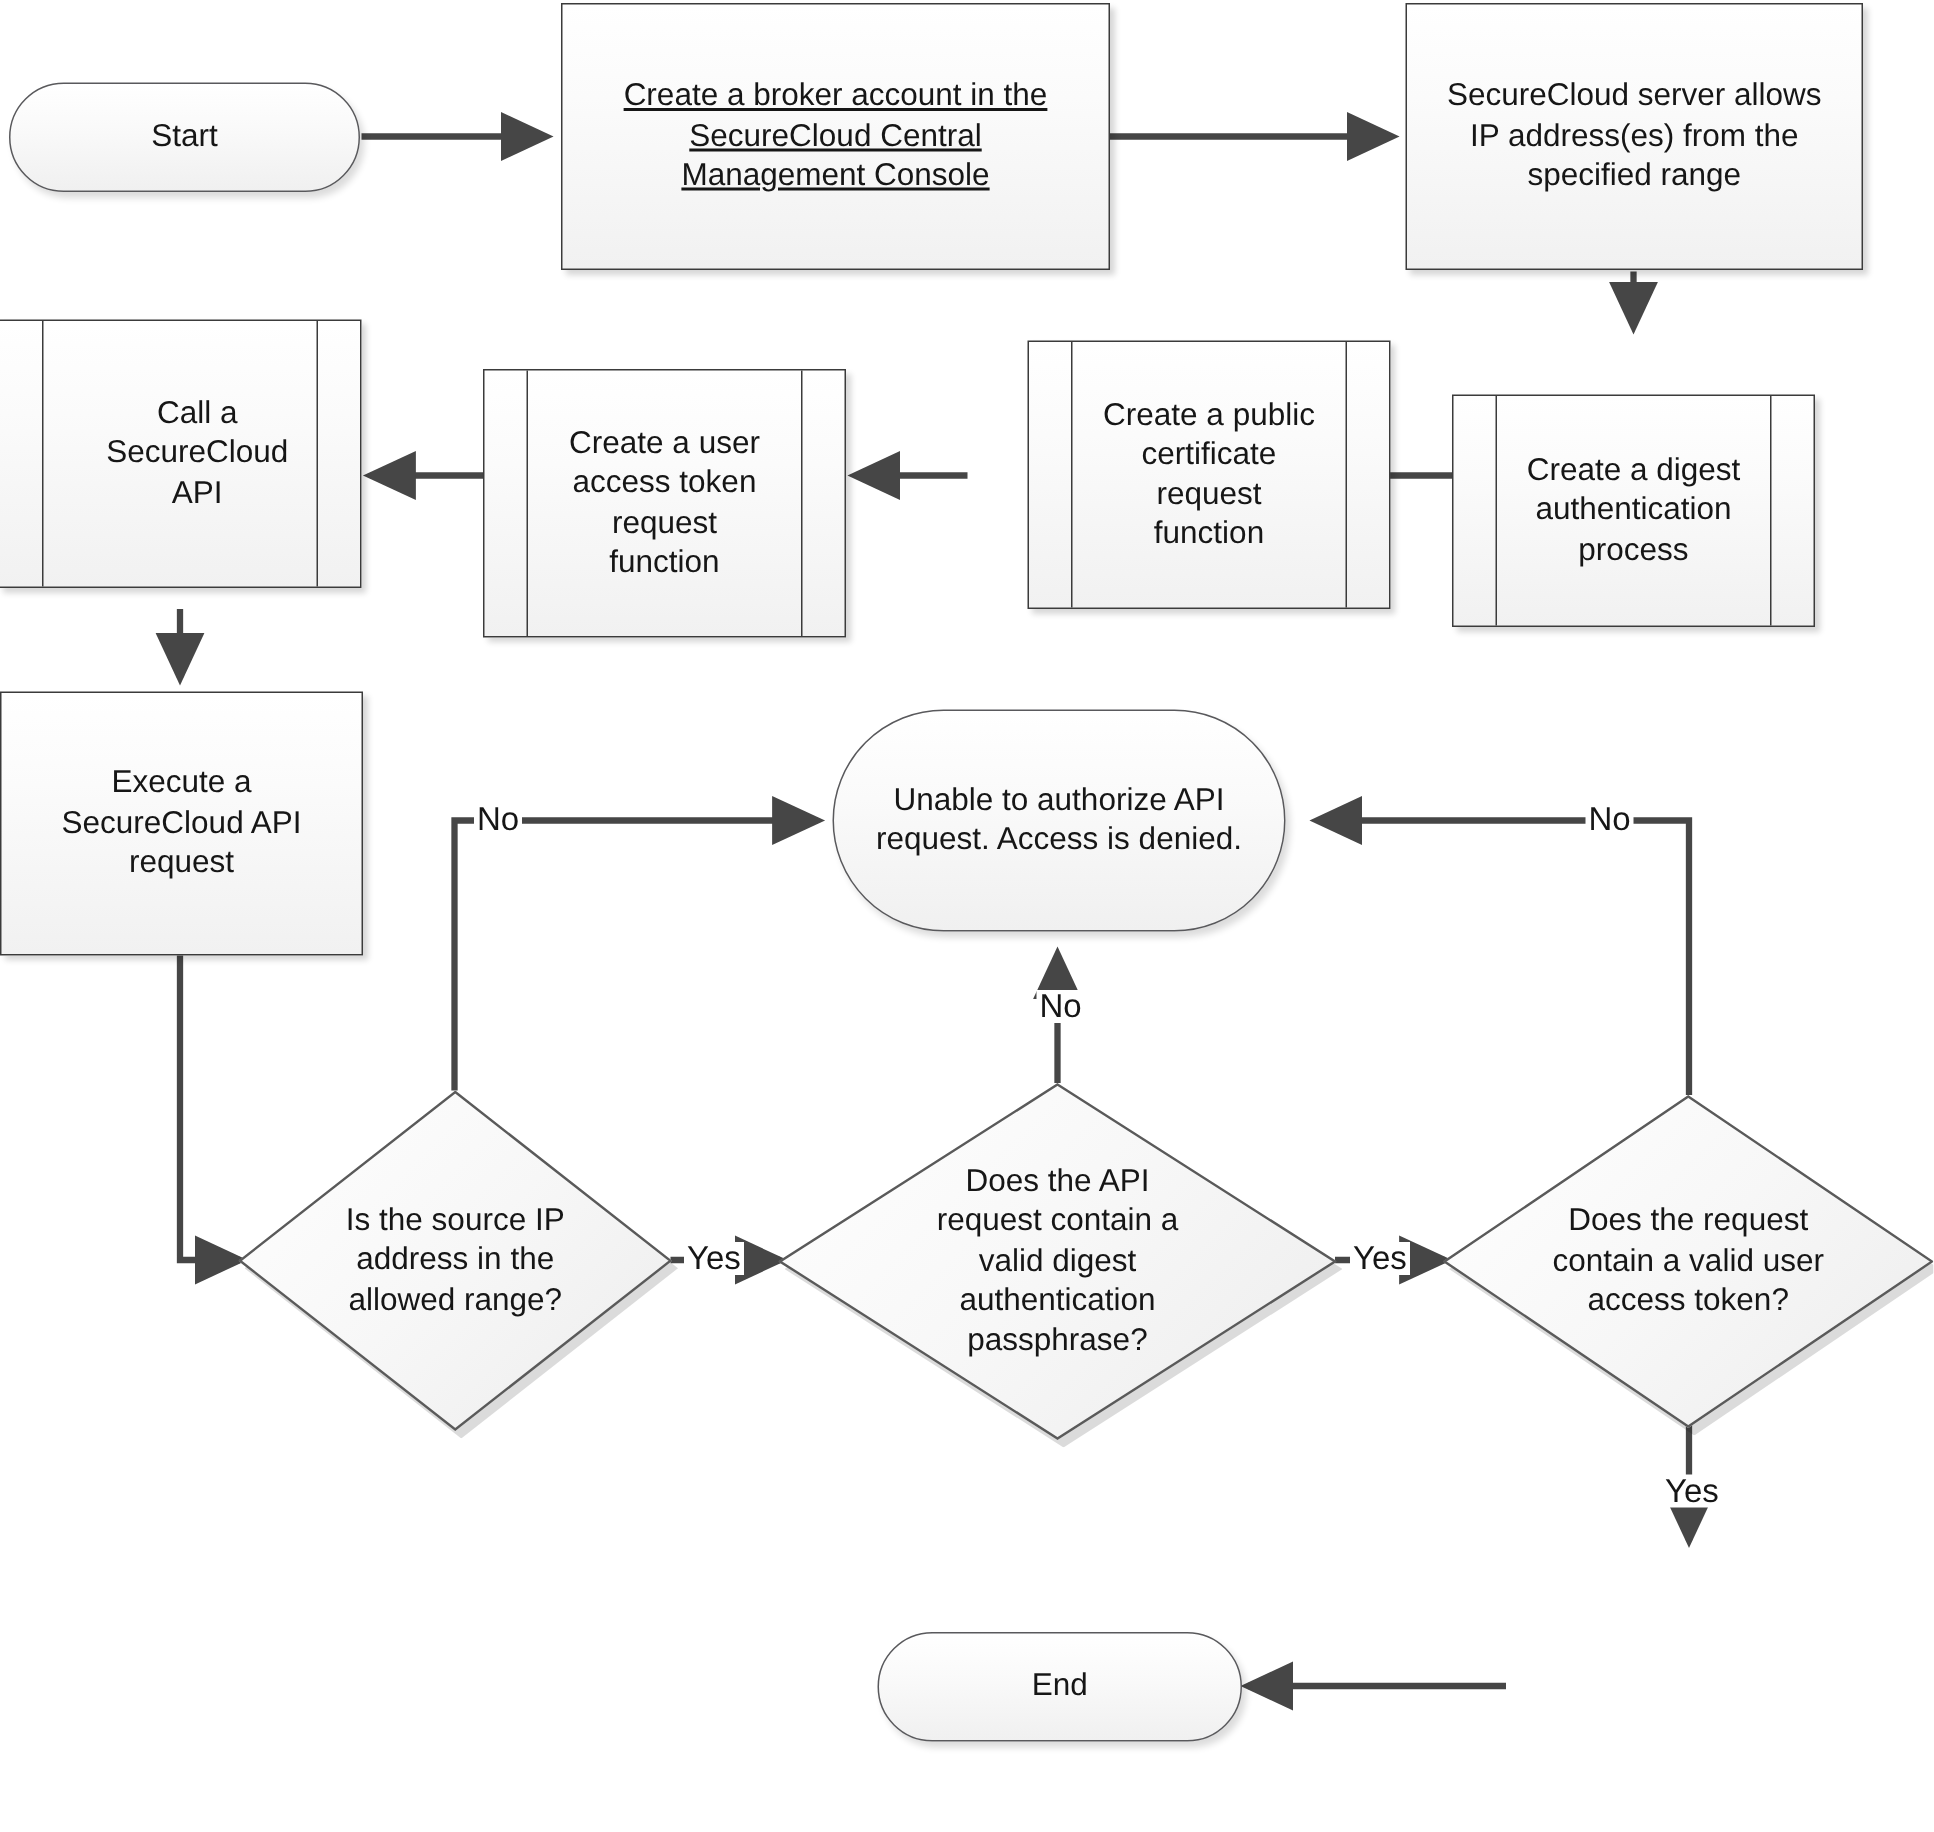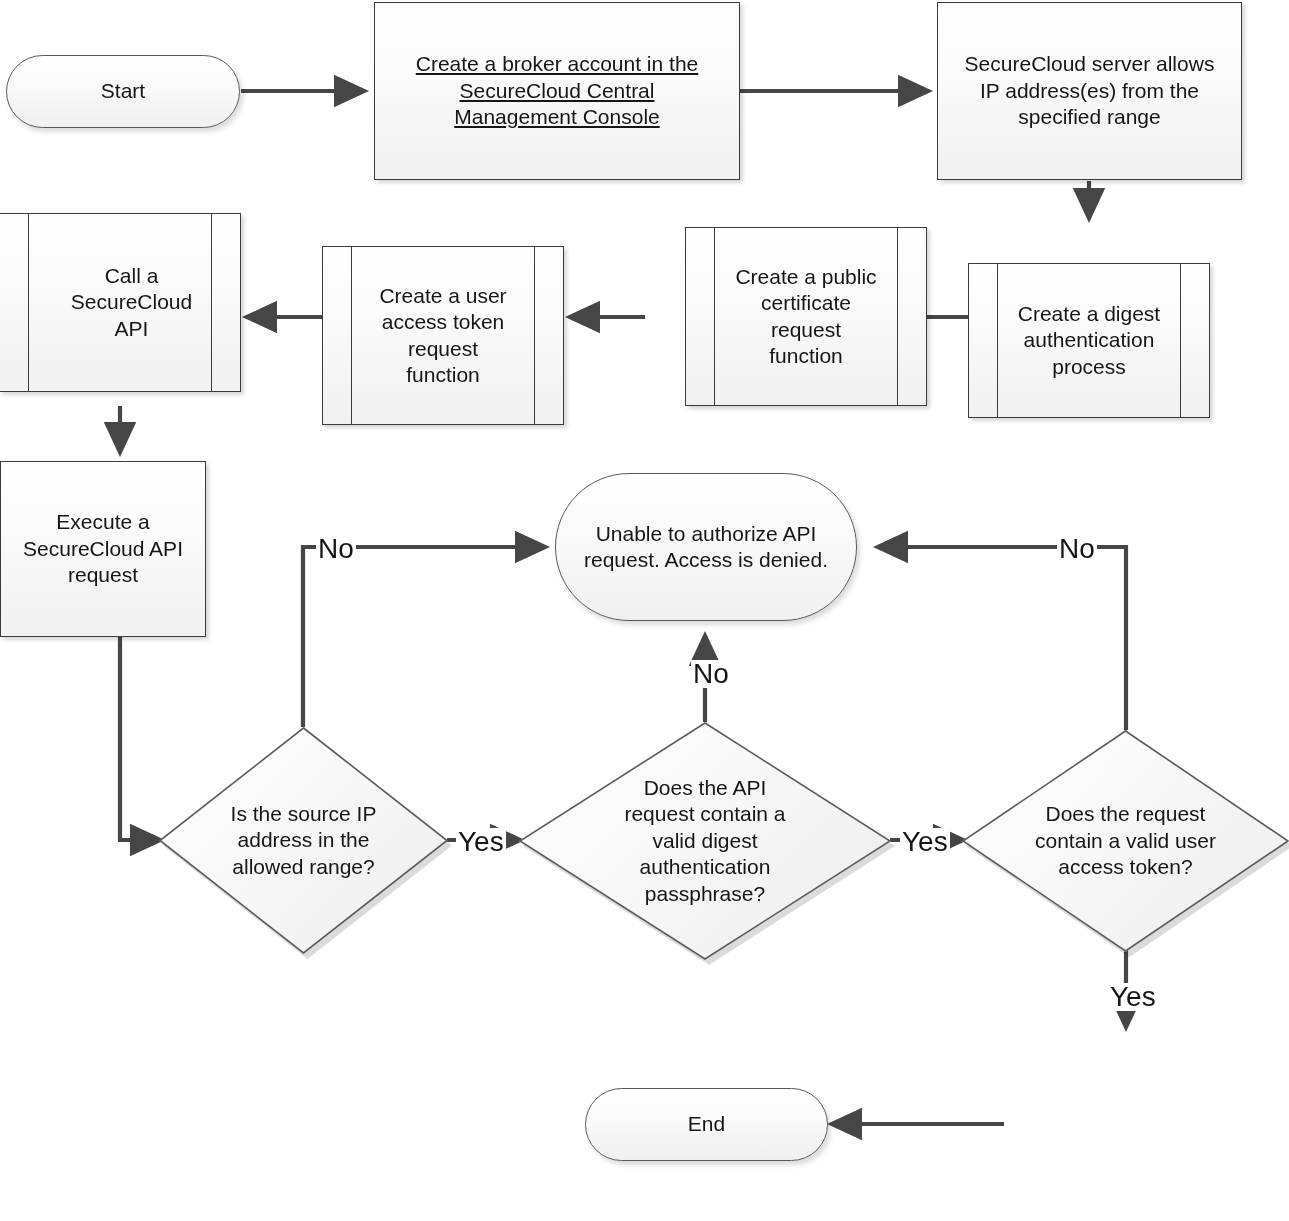--- a/index.html
+++ b/index.html
@@ -104,21 +104,21 @@
   }
   .decision .dia-line {
     position: absolute;
     left: 0; top: 0; right: 0; bottom: 0;
     z-index: 2;
   }
 
   
   .elabel {
     position: absolute;
-    font-size: 28px;
+    font-size: 22px;
     color: #161616;
     background: #ffffff;
     padding: 0 2px;
     line-height: 1;
     z-index: 5;
     white-space: nowrap;
   }
 </style>
 </head>
 <body>
@@ -207,21 +207,21 @@
 request
 function</span>
   </div>
 
   <div class="node predef" style="left:-1px; top:213px; width:242px; height:179px;padding-left:23px;">
     <span class="txt">Call a
 SecureCloud
 API</span>
   </div>
 
-  <div class="node proc" style="left:0px; top:461px; width:206px; height:176px;">
+  <div class="node proc" style="left:0px; top:461px; width:242px; height:176px;">
     <span class="txt">Execute a
 SecureCloud API
 request</span>
   </div>
 
   <div class="node term" style="left:555px; top:473px; width:302px; height:148px;">
     <span class="txt">Unable to authorize API
 request. Access is denied.</span>
   </div>
 

